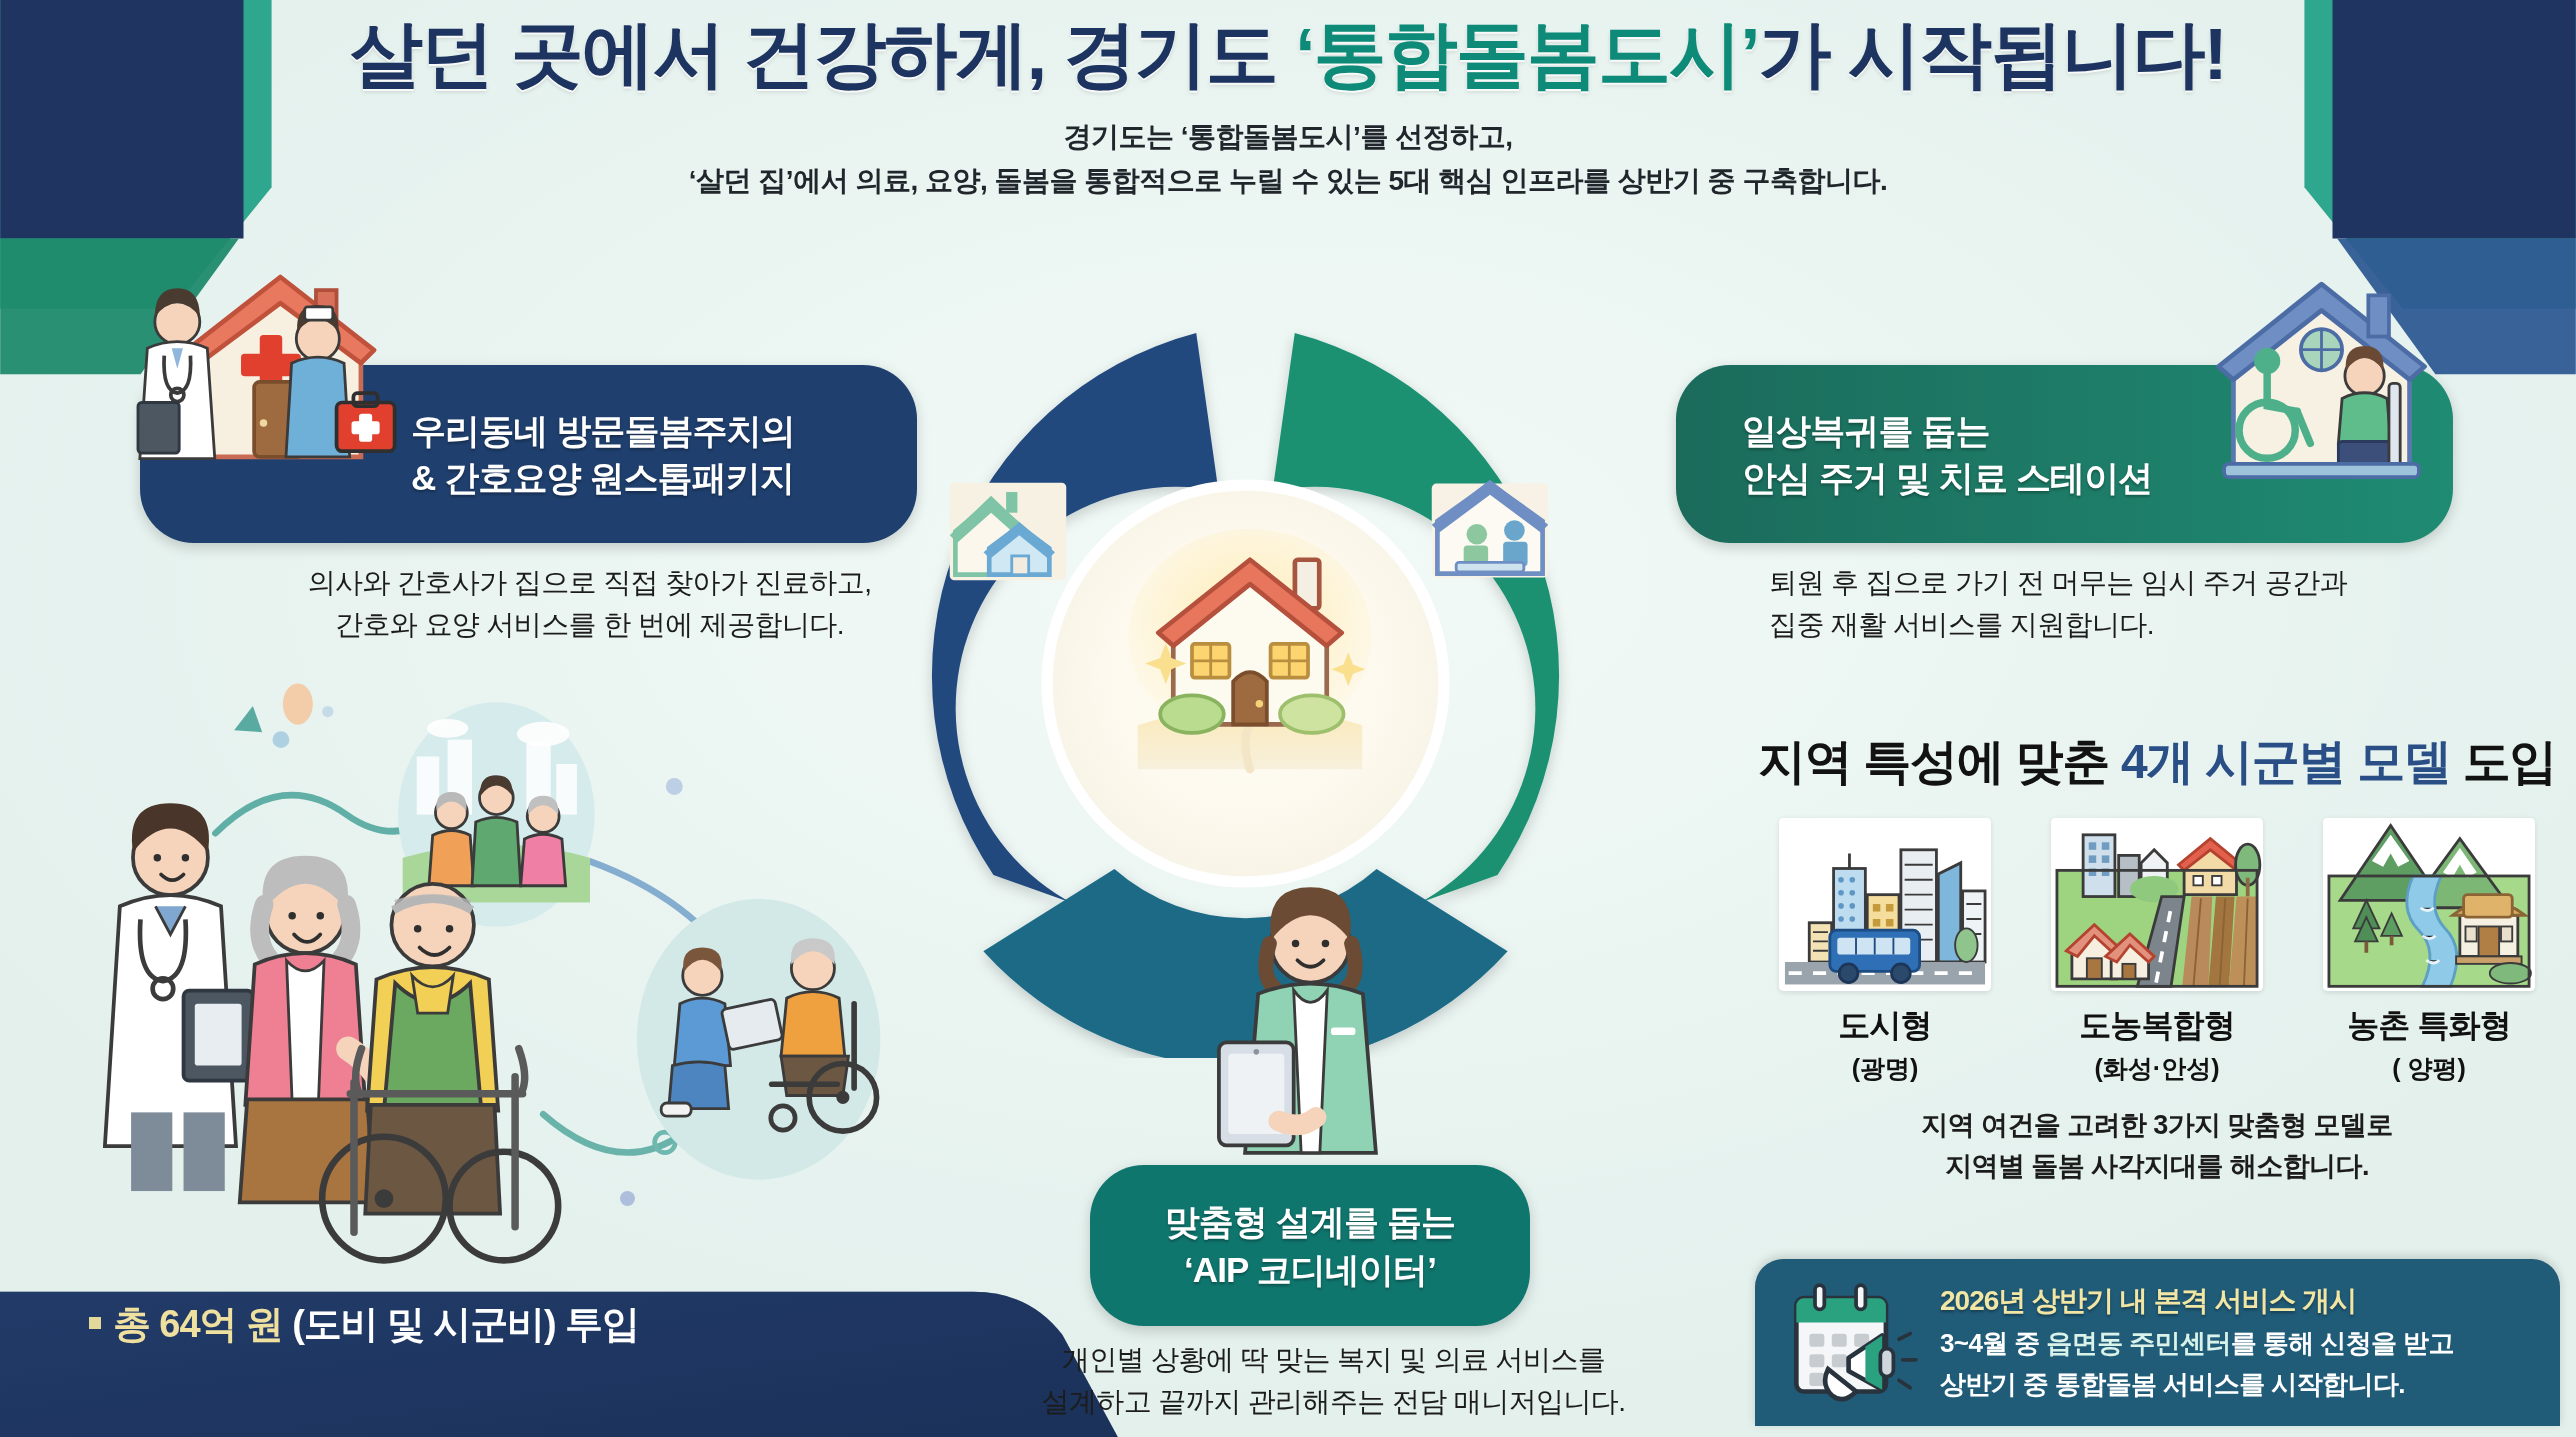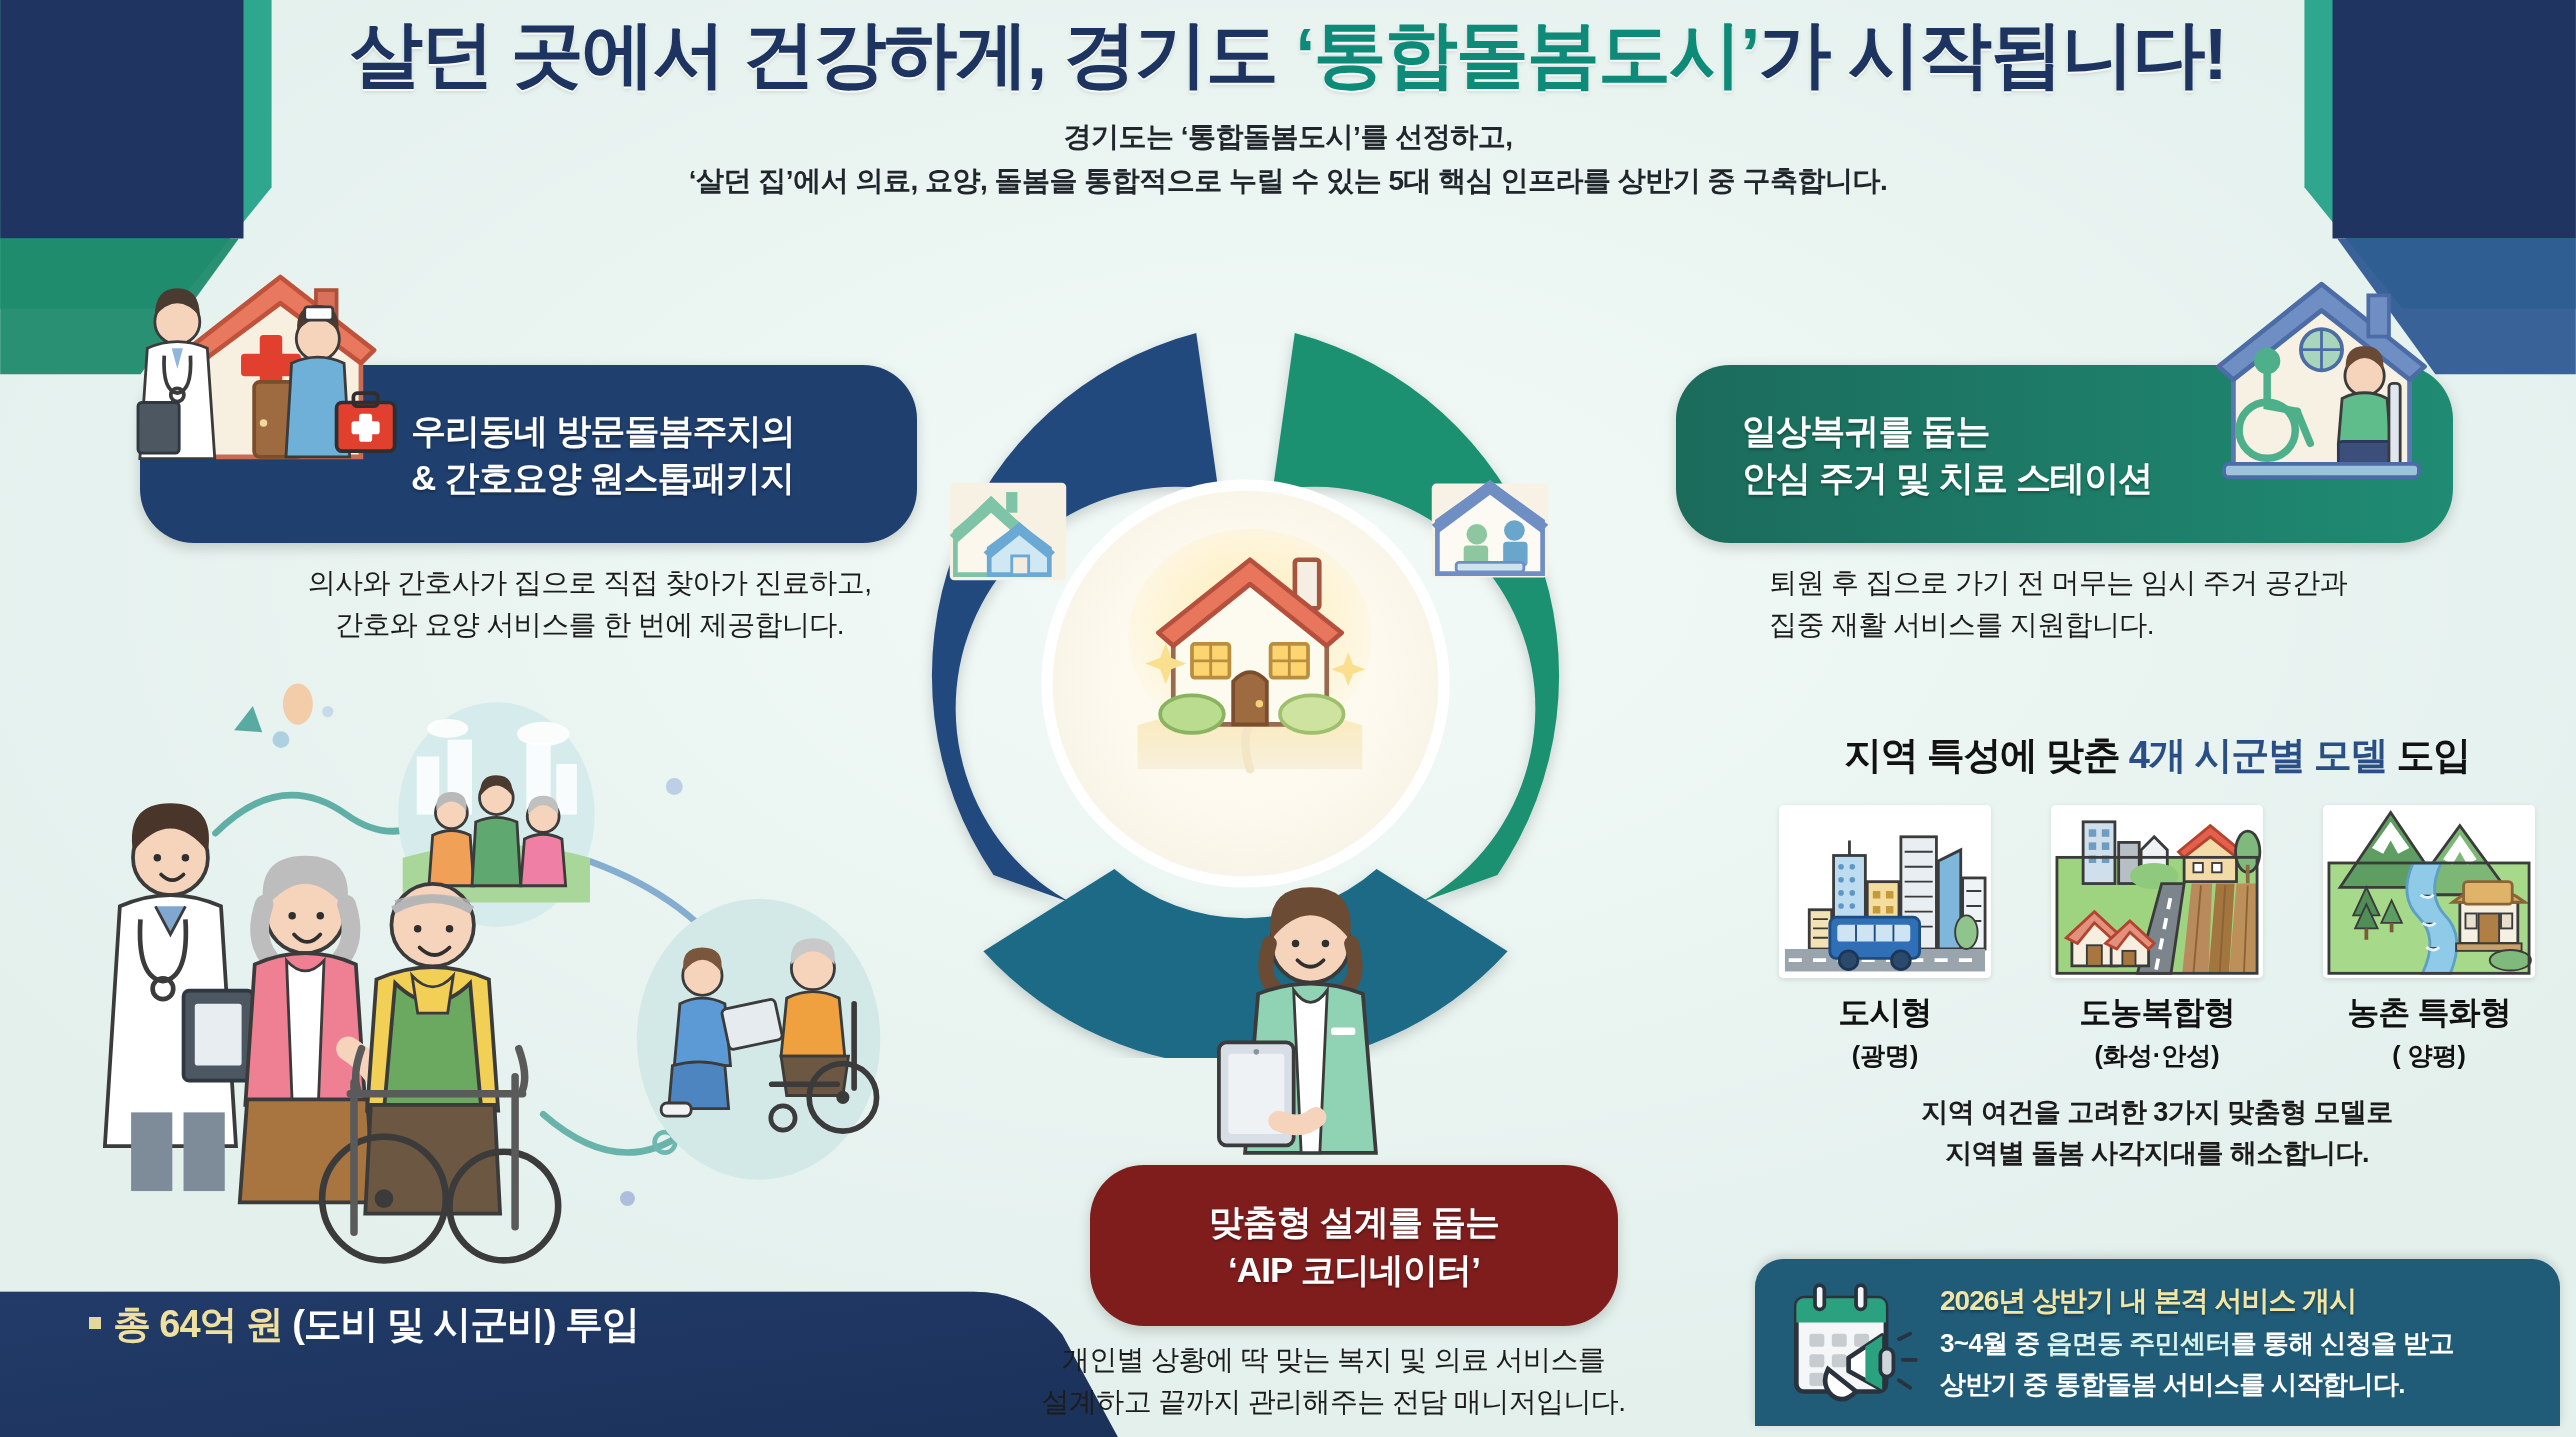--- a/index.html
+++ b/index.html
@@ -57,36 +57,36 @@
     position:absolute; border-radius:54px; display:flex; align-items:center;
     box-shadow:0 4.7px 13px rgba(0,0,0,.17);
   }
   .pill-label {
     font-size:35px; font-weight:800; color:#ffffff; line-height:1.35;
     letter-spacing:-0.9px; text-shadow:0 1.9px 2.8px rgba(0,0,0,.3);
   }
 
   .pill-tl { left:140px; top:365px; width:777px; height:178px; background:#1f3f6e; padding-left:271px; }
   .pill-tr { left:1676px; top:365px; width:777px; height:178px; background:linear-gradient(90deg,#1b6b5b 0%,#1f8b72 100%); padding-left:66px; }
-  .pill-bc { left:1090px; top:1165px; width:528px; height:161px; background:#7f1d1d; justify-content:flex-start; text-align:center; }
+  .pill-bc { left:1090px; top:1165px; width:440px; height:161px; background:#0f766e; justify-content:flex-start; text-align:center; }
 
   .pill-art { position:absolute; }
 
   .desc {
     position:absolute; font-size:28px; font-weight:400; color:#1c1c1c;
     line-height:1.5; letter-spacing:-0.6px;
   }
   .desc-tl { left:234px; top:562px; width:711px; text-align:center; }
   .desc-tr { left:1769px; top:562px; width:730px; text-align:left; }
   .desc-bc { left:945px; top:1339px; width:777px; text-align:center; }
 
   
   .models { position:absolute; left:1750px; top:730px; width:814px; }
   .models-title {
-    font-size:38px; font-weight:800; color:#121212; letter-spacing:-1.3px;
+    font-size:48px; font-weight:800; color:#121212; letter-spacing:-1.3px;
     text-align:center; white-space:nowrap;
   }
   .models-title .accent { color:#2a4f86; }
   .model-row { display:flex; justify-content:space-between; margin-top:24px; padding:0 17px; }
   .model { width:236px; text-align:center; }
   .model-img {
     width:212px; height:173px; margin:0 auto;
     background:#ffffff; border-radius:4.7px; overflow:hidden;
     box-shadow:0 1.9px 5.6px rgba(0,0,0,.10);
   }

